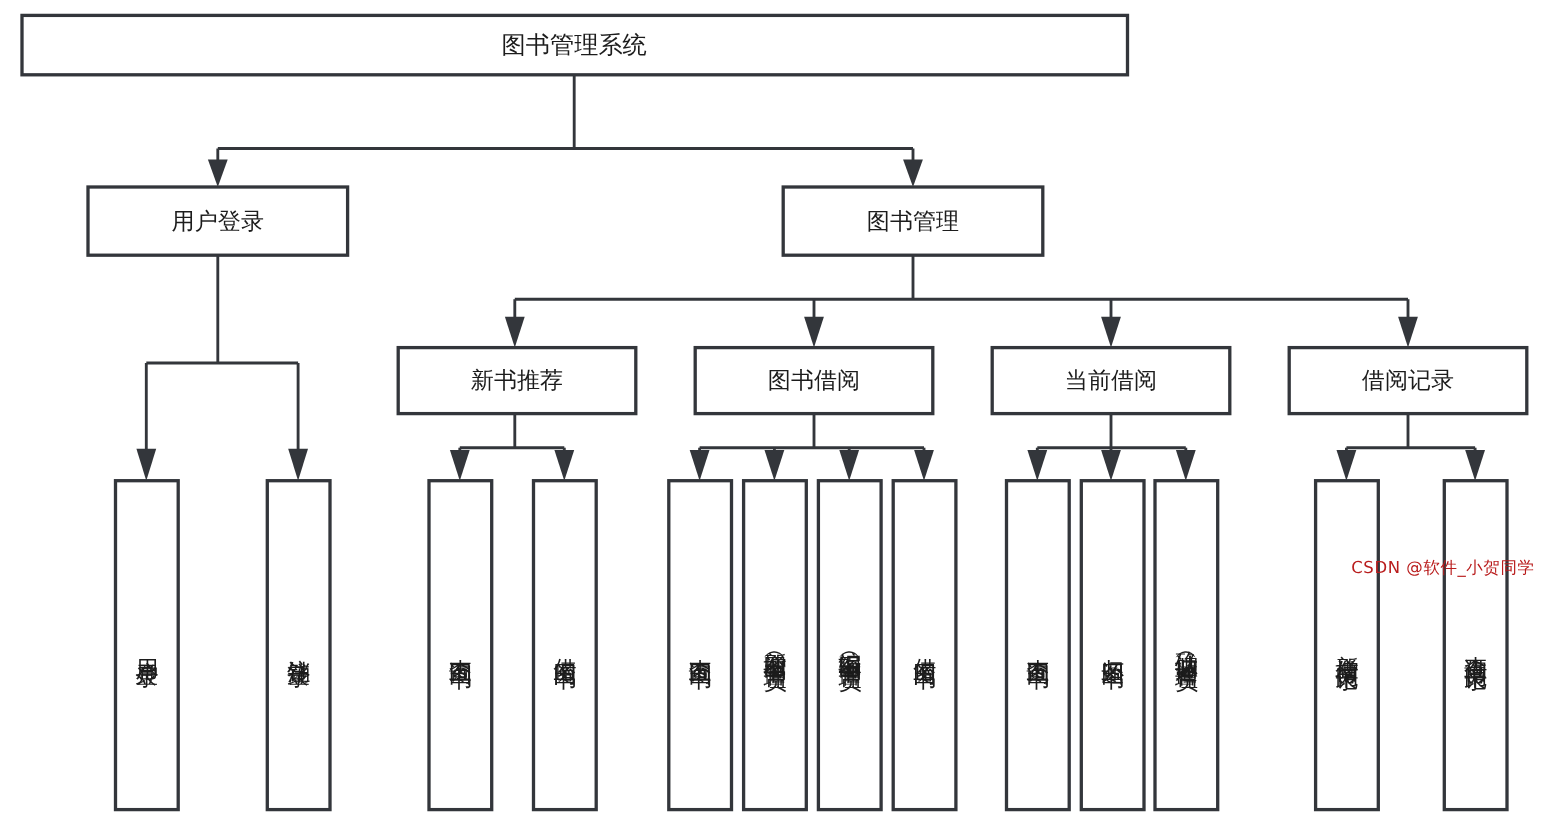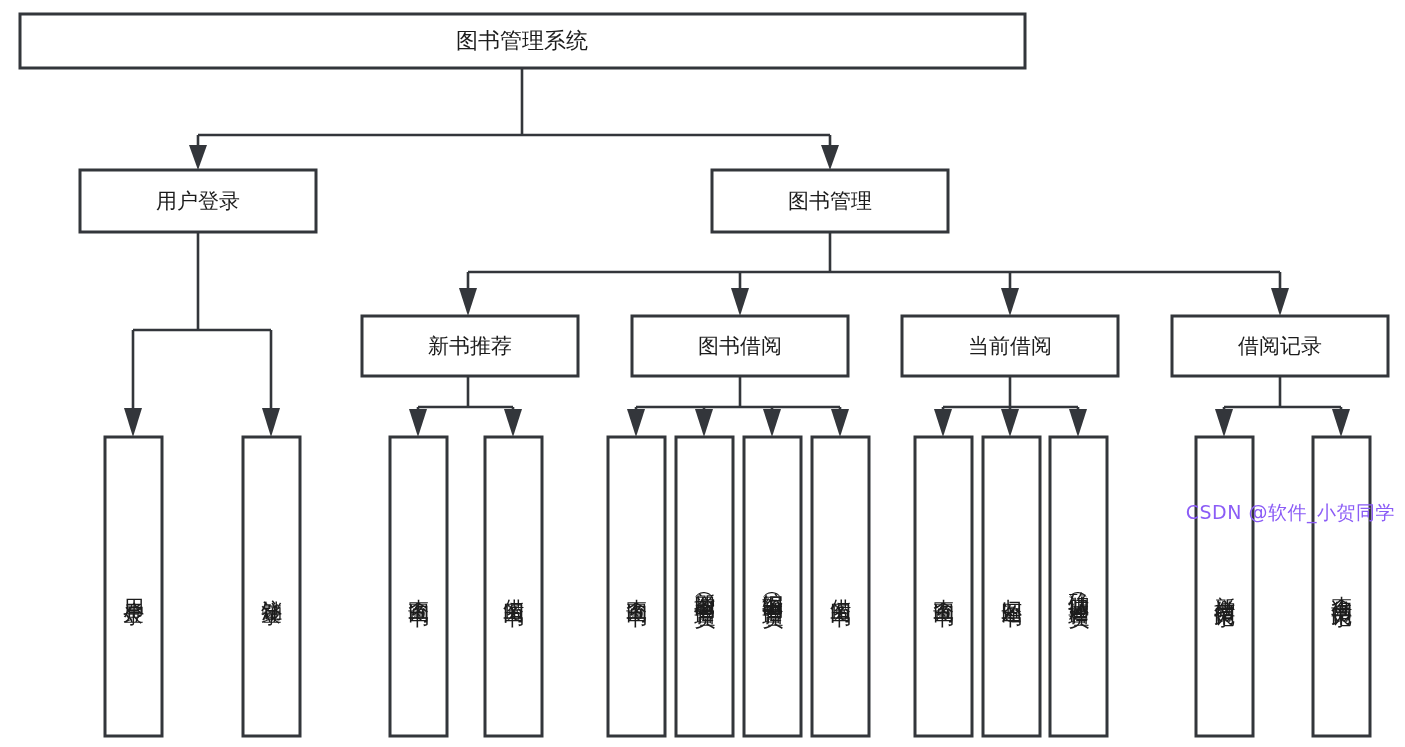--- a/index.html
+++ b/index.html
@@ -67,22 +67,22 @@
     text-align: center;
     white-space: nowrap;
     pointer-events: none;
     user-select: none;
   }
   #watermark {
     position: absolute;
     right: 10px;
     bottom: 4px;
     font-family: "DejaVu Sans", "Liberation Sans", sans-serif;
-    font-size: 19px;
-    color: #8b5cf6;
+    font-size: 15px;
+    color: #b91c1c;
     letter-spacing: 0.5px;
     white-space: nowrap;
   }
 </style>
 </head>
 <body>
 
 <div id="diagram-root">
 
   <svg id="flow" viewBox="0 0 1405 747">

